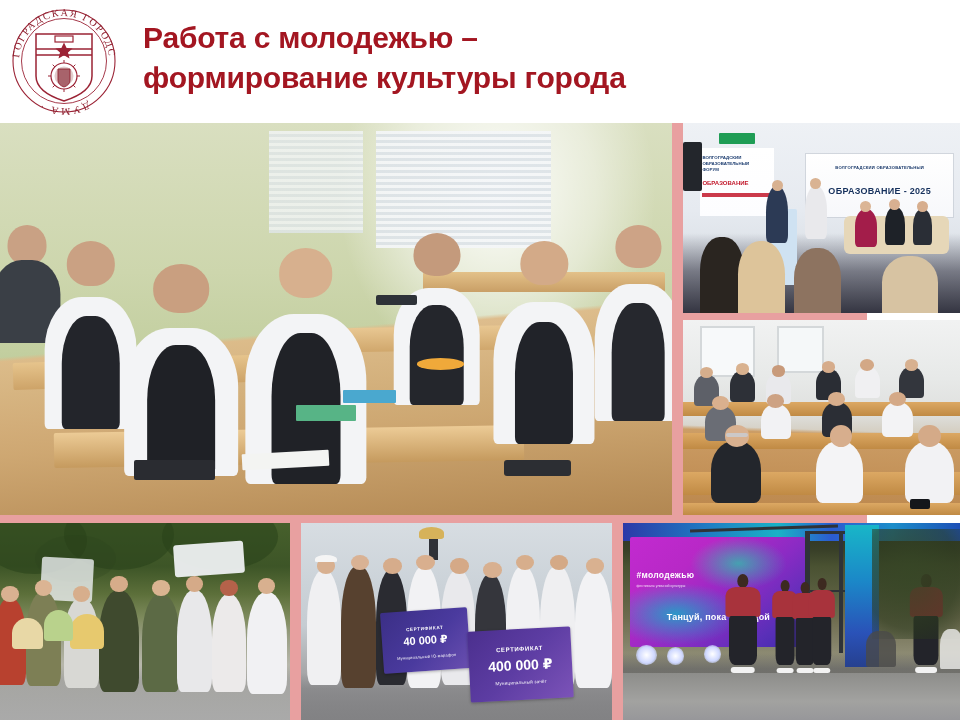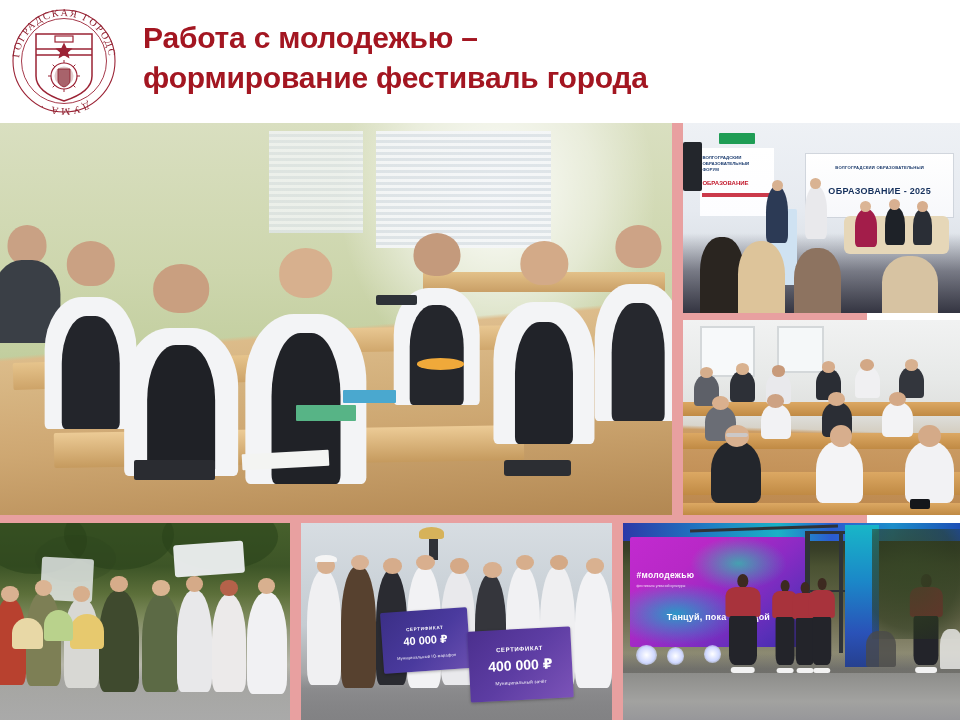--- a/index.html
+++ b/index.html
@@ -208,21 +208,21 @@
             <path d="M-13,0 L-16,0 M13,0 L16,0 M0,-13 L0,-16 M0,13 L0,16
                      M-9.2,-9.2 L-11.3,-11.3 M9.2,-9.2 L11.3,-11.3
                      M-9.2,9.2 L-11.3,11.3 M9.2,9.2 L11.3,11.3"></path>
           </g>
           <path d="M-6,-7 L6,-7 L6,4 Q6,9 0,11 Q-6,9 -6,4 Z" fill="#a8636b" stroke="#8e2130" stroke-width="0.9"></path>
         </g>
       </svg>
     </div>
 
     <div id="title">Работа с молодежью –
-формирование фестиваль города</div>
+формирование культуры города</div>
   </div>
 
   <div id="mosaic">
 
     <div class="photo" id="ph-class">
       <div class="inner">
         <div class="blinds2"></div>
         <div class="blinds"></div>
 
         <div class="pupil" style="left:-1%;bottom:44%;width:10%;height:30%;">

